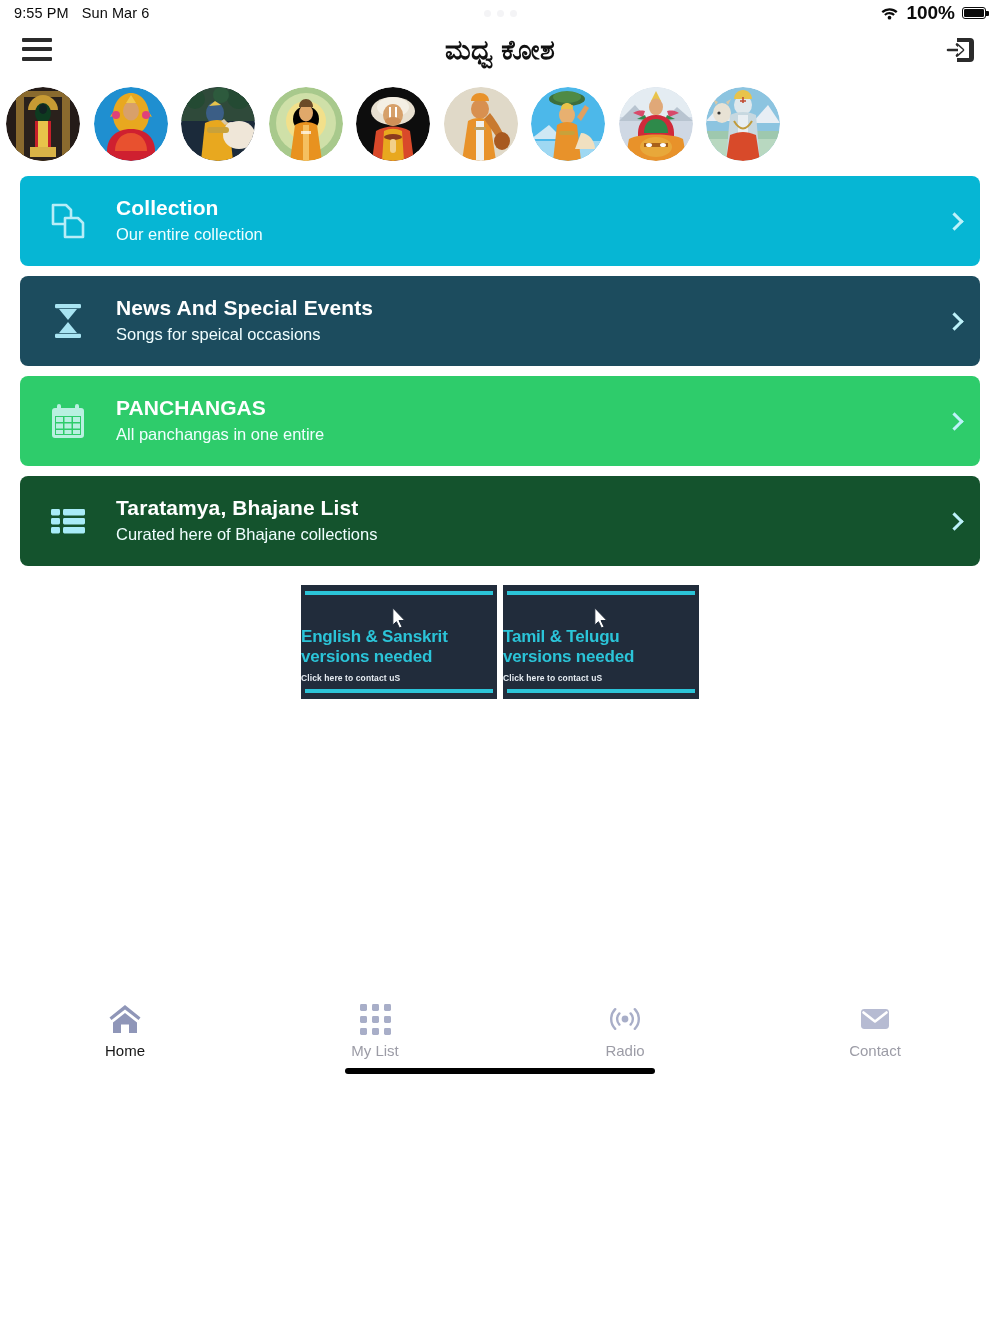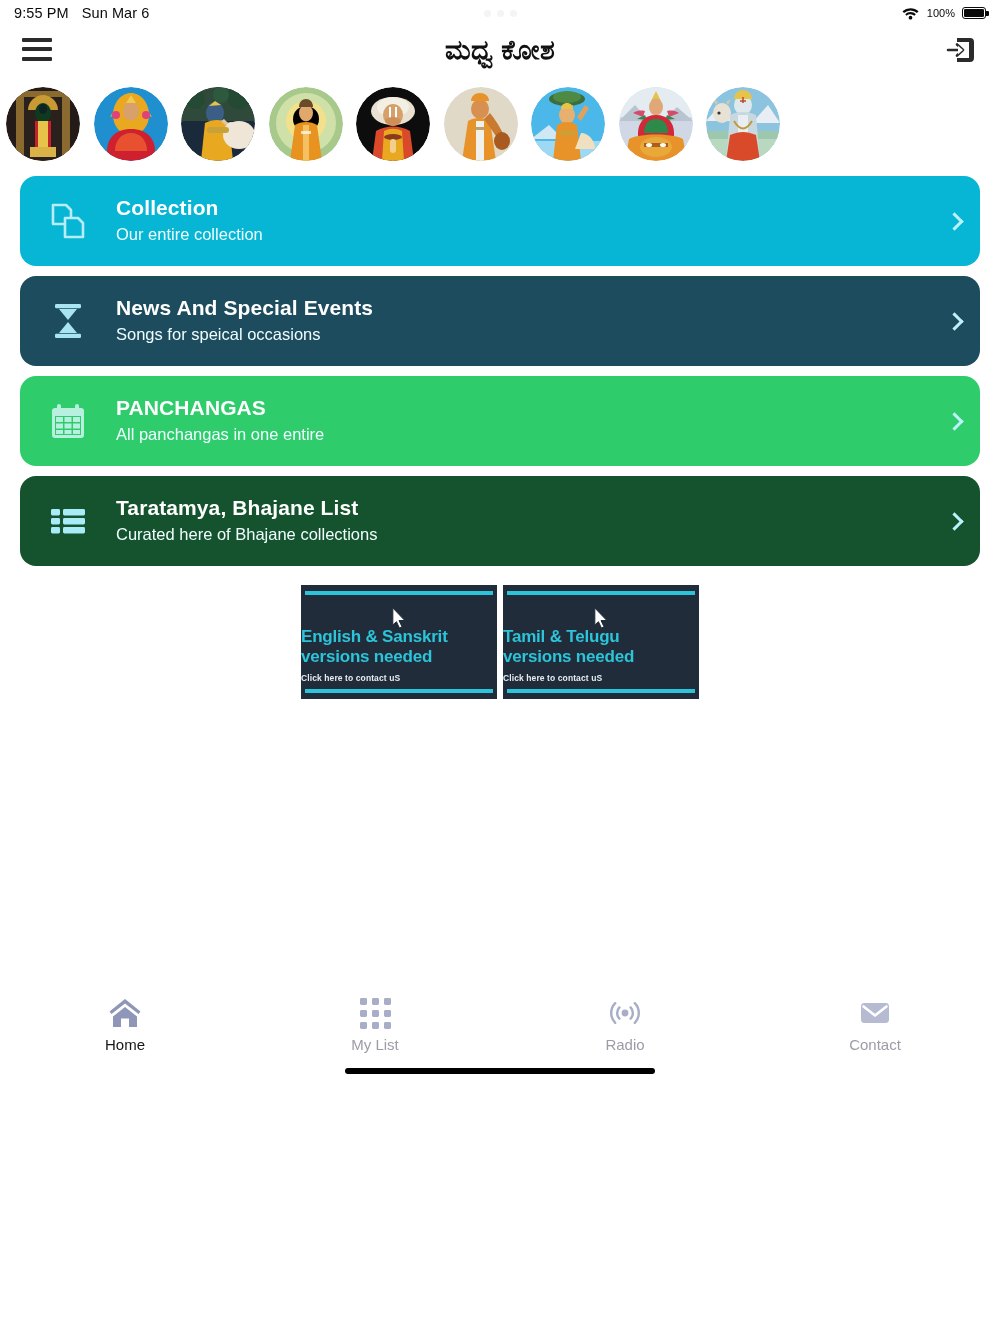--- a/index.html
+++ b/index.html
@@ -18,21 +18,21 @@
     font-size: 14.5px; color: #0b0b0b; font-weight: 500;
   }
   .sb-left { display: flex; align-items: center; gap: 13px; }
   .sb-time { letter-spacing: .1px; }
   .sb-date { letter-spacing: .1px; }
   .sb-center { position: absolute; left: 0; right: 0; top: 0; height:26px;
                display:flex; align-items:center; justify-content:center; gap:6px; }
   .drag-dot { width: 7px; height: 7px; border-radius: 50%; background: #f4f4f6; }
   .sb-right { position: absolute; right: 14px; top: 0; height: 26px;
               display: flex; align-items: center; gap: 7px; }
-  .sb-pct { font-size: 11px; color:#0b0b0b; font-weight:400; }
+  .sb-pct { font-size: 19px; color:#0b0b0b; font-weight:700; }
   .wifi-ic { display:block; }
   .batt { width: 24px; height: 12px; border: 1.6px solid #0b0b0b; border-radius: 3px;
           position: relative; }
   .batt::after { content:""; position:absolute; right:-3.6px; top:3px; width:2.2px; height:5px;
                  background:#0b0b0b; border-radius:0 1px 1px 0; }
   .batt-fill { position:absolute; left:1px; top:1px; bottom:1px; width: calc(100% - 2px);
                background:#0b0b0b; border-radius:1.2px; }
 
   
   .navbar { position: absolute; top: 26px; left: 0; width: 1000px; height: 48px; }
@@ -47,21 +47,21 @@
 
   
   .avatars { position:absolute; top:85px; left:0; width:1000px; height:78px;
              display:flex; align-items:center; padding-left: 6px; }
   .avatar { width:74px; height:74px; border-radius:50%; margin-right: 13.5px;
             overflow:hidden; flex:0 0 auto; position:relative; cursor:pointer; }
   .avatar .art { position:absolute; inset:0; }
 
   
   .cards { position:absolute; top:176px; left:20px; width:960px; }
-  .card { position:relative; border-radius: 16px; margin-bottom: 10px;
+  .card { position:relative; border-radius: 8px; margin-bottom: 10px;
           display:flex; align-items:center; cursor:pointer; }
   .card-ic { width: 96px; flex:0 0 96px; display:flex; align-items:center; justify-content:center; }
   .card-txt { flex:1 1 auto; }
   .card-title { font-size: 21px; font-weight: 700; color:#ffffff; line-height:1.25; letter-spacing:.1px; }
   .card-sub { font-size: 16.5px; font-weight: 400; color:#f0feff; line-height:1.5; margin-top:1px; }
   .card-chev { width: 52px; flex:0 0 52px; display:flex; align-items:center; justify-content:center; }
   .chev { width:13px; height:13px; border-right:3.4px solid #bdf2fa; border-top:3.4px solid #bdf2fa;
           transform: rotate(45deg); }
 
   .card-collection { background:#06b6d4; height: 90px; }
@@ -80,21 +80,21 @@
   .banner::after  { content:""; position:absolute; left:4px; right:4px; bottom:6px;
                     height:4px; background:#2bc4d8; }
   .banner-cursor { position:absolute; top: 22px; left:50%; transform: translateX(-48%); }
   .banner-l1, .banner-l2 { font-size: 17px; font-weight: 700; color:#2bc4d8;
                            line-height: 1.18; letter-spacing:-.2px; text-align:center; }
   .banner-l1 { margin-top: 26px; }
   .banner-note { font-size: 8.5px; font-weight:600; color:#e6ecf2; margin-top: 6px;
                  letter-spacing:.1px; }
 
   
-  .tabbar { position:absolute; left:0; bottom:8px; width:1000px; height: 96px;
+  .tabbar { position:absolute; left:0; bottom:2px; width:1000px; height: 96px;
             display:flex;text-align:right; }
   .tab { flex:1 1 0; display:flex; flex-direction:column; align-items:center;
          justify-content:flex-start; padding-top: 10px; cursor:pointer; }
   .tab-ic { height: 38px; display:flex; align-items:center; justify-content:center; }
   .tab-lbl { font-size: 15px; color:#9c9ca6; margin-top: 4px; }
   .tab.active .tab-lbl { color:#161616; }
   .dots9 { display:grid; grid-template-columns: repeat(3, 7px); grid-gap: 5px; }
   .dots9 i { width:7px; height:7px; background:#a8aec8; border-radius:1.4px; display:block; }
 
   .home-indicator { position:absolute; bottom: 14px; left:50%; transform:translateX(-50%);

